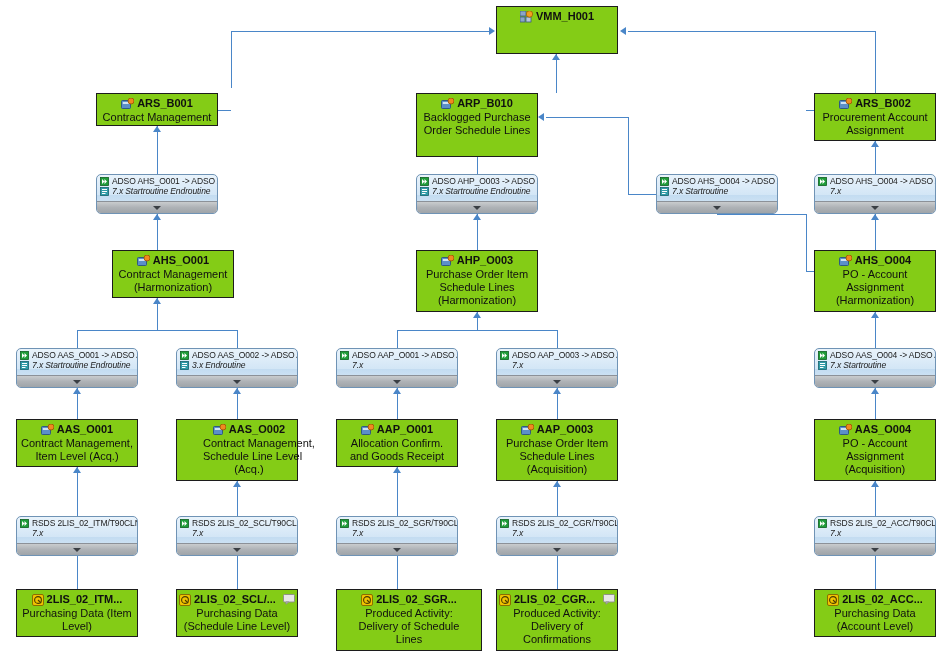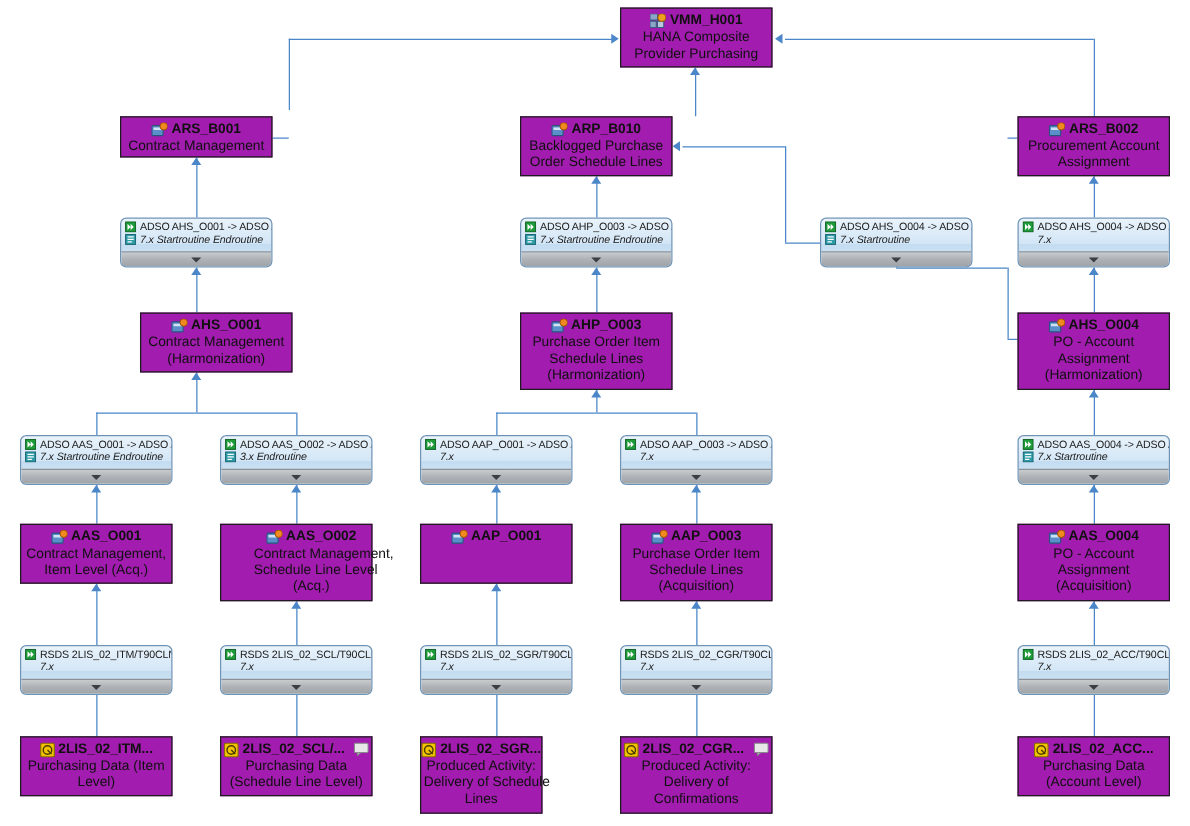--- a/index.html
+++ b/index.html
@@ -32,21 +32,21 @@
   .arrow.left { border-top: 4px solid transparent; border-bottom: 4px solid transparent;
                 border-right: 6px solid #4a86c8; border-left: 0; width:0;height:0; }
   .arrow.right{ border-top: 4px solid transparent; border-bottom: 4px solid transparent;
                 border-left: 6px solid #4a86c8; border-right: 0; width:0;height:0; }
 
   
   .node {
     position: absolute;
     box-sizing: border-box;
     border: 1px solid #1c1c1c;
-    background: #a21caf;
+    background: #84cc16;
     text-align: center;
     padding: 3px 2px 3px 2px;
     line-height: 13px;
     z-index: 3;
   }
   .node .title {
     font-size: 11px;
     font-weight: bold;
     color: #101010;
     white-space: nowrap;
@@ -205,42 +205,38 @@
           <span class="ico">
             <svg width="13" height="12" viewBox="0 0 13 12">
               <rect x="0" y="0" width="6" height="5" fill="#8aa6c8" stroke="#3a5a80" stroke-width="0.8"></rect>
               <rect x="0" y="6" width="5" height="5" fill="#8aa6c8" stroke="#3a5a80" stroke-width="0.8"></rect>
               <rect x="6" y="6" width="5" height="5" fill="#b8c8dd" stroke="#3a5a80" stroke-width="0.8"></rect>
               <circle cx="9.5" cy="3" r="3.2" fill="#f0a020" stroke="#a06000" stroke-width="0.8"></circle>
             </svg>
           </span>
           <span>VMM_H001</span>
         </div>
-        <div class="desc">
-          <div>HANA Composite</div>
-          <div>Provider Purchasing</div>
-        </div>
       </div>
       <div class="node" style="left: 96px; top: 93px; width: 122px; height: 33px;">
         <div class="title">
           <span class="ico">
             <svg width="13" height="12" viewBox="0 0 13 12">
               <rect x="0.5" y="2.5" width="9" height="8" rx="1" fill="#5b8fc9" stroke="#2c5party" stroke-width="0"></rect>
               <rect x="0.5" y="2.5" width="9" height="8" rx="1" fill="#5b8fc9" stroke="#28527e" stroke-width="0.9"></rect>
               <rect x="1.8" y="4" width="6.4" height="2" fill="#cfe3f5"></rect>
               <circle cx="10" cy="3" r="3" fill="#f08a20" stroke="#9e4f00" stroke-width="0.8"></circle>
             </svg>
           </span>
           <span>ARS_B001</span>
         </div>
         <div class="desc">
           <div>Contract Management</div>
         </div>
       </div>
-      <div class="node" style="left: 416px; top: 93px; width: 122px; height: 48px;">
+      <div class="node" style="left: 416px; top: 93px; width: 122px; height: 64px;">
         <div class="title">
           <span class="ico">
             <svg width="13" height="12" viewBox="0 0 13 12">
               <rect x="0.5" y="2.5" width="9" height="8" rx="1" fill="#5b8fc9" stroke="#2c5party" stroke-width="0"></rect>
               <rect x="0.5" y="2.5" width="9" height="8" rx="1" fill="#5b8fc9" stroke="#28527e" stroke-width="0.9"></rect>
               <rect x="1.8" y="4" width="6.4" height="2" fill="#cfe3f5"></rect>
               <circle cx="10" cy="3" r="3" fill="#f08a20" stroke="#9e4f00" stroke-width="0.8"></circle>
             </svg>
           </span>
           <span>ARP_B010</span>
@@ -359,20 +355,24 @@
         <div class="title">
           <span class="ico">
             <svg width="13" height="12" viewBox="0 0 13 12">
               <rect x="0.5" y="2.5" width="9" height="8" rx="1" fill="#5b8fc9" stroke="#2c5party" stroke-width="0"></rect>
               <rect x="0.5" y="2.5" width="9" height="8" rx="1" fill="#5b8fc9" stroke="#28527e" stroke-width="0.9"></rect>
               <rect x="1.8" y="4" width="6.4" height="2" fill="#cfe3f5"></rect>
               <circle cx="10" cy="3" r="3" fill="#f08a20" stroke="#9e4f00" stroke-width="0.8"></circle>
             </svg>
           </span>
           <span>AAP_O001</span>
+        </div>
+        <div class="desc">
+          <div>Allocation Confirm.</div>
+          <div>and Goods Receipt</div>
         </div>
       </div>
       <div class="node" style="left: 496px; top: 419px; width: 122px; height: 62px;">
         <div class="title">
           <span class="ico">
             <svg width="13" height="12" viewBox="0 0 13 12">
               <rect x="0.5" y="2.5" width="9" height="8" rx="1" fill="#5b8fc9" stroke="#2c5party" stroke-width="0"></rect>
               <rect x="0.5" y="2.5" width="9" height="8" rx="1" fill="#5b8fc9" stroke="#28527e" stroke-width="0.9"></rect>
               <rect x="1.8" y="4" width="6.4" height="2" fill="#cfe3f5"></rect>
               <circle cx="10" cy="3" r="3" fill="#f08a20" stroke="#9e4f00" stroke-width="0.8"></circle>
@@ -436,21 +436,21 @@
               <rect x="0.5" y="0.5" width="11" height="7.5" rx="1" fill="#e8e8e8" stroke="#8a8a8a" stroke-width="0.9"></rect>
               <path d="M3 8 L3 10.2 L5.6 8 Z" fill="#e8e8e8" stroke="#8a8a8a" stroke-width="0.9"></path>
             </svg>
           </span>
         </div>
         <div class="desc">
           <div>Purchasing Data</div>
           <div>(Schedule Line Level)</div>
         </div>
       </div>
-      <div class="node" style="left: 336px; top: 589px; width: 98px; height: 62px;">
+      <div class="node" style="left: 336px; top: 589px; width: 146px; height: 62px;">
         <div class="title">
           <span class="ico">
             <svg width="12" height="12" viewBox="0 0 12 12">
               <rect x="0.5" y="0.5" width="11" height="11" rx="1.5" fill="#f2c300" stroke="#8a6d00" stroke-width="1"></rect>
               <circle cx="6" cy="6" r="3.4" fill="none" stroke="#4a3c00" stroke-width="1.1"></circle>
               <path d="M6 6 L9.2 9.2" stroke="#4a3c00" stroke-width="1.1"></path>
             </svg>
           </span>
           <span>2LIS_02_SGR...</span>
         </div>

